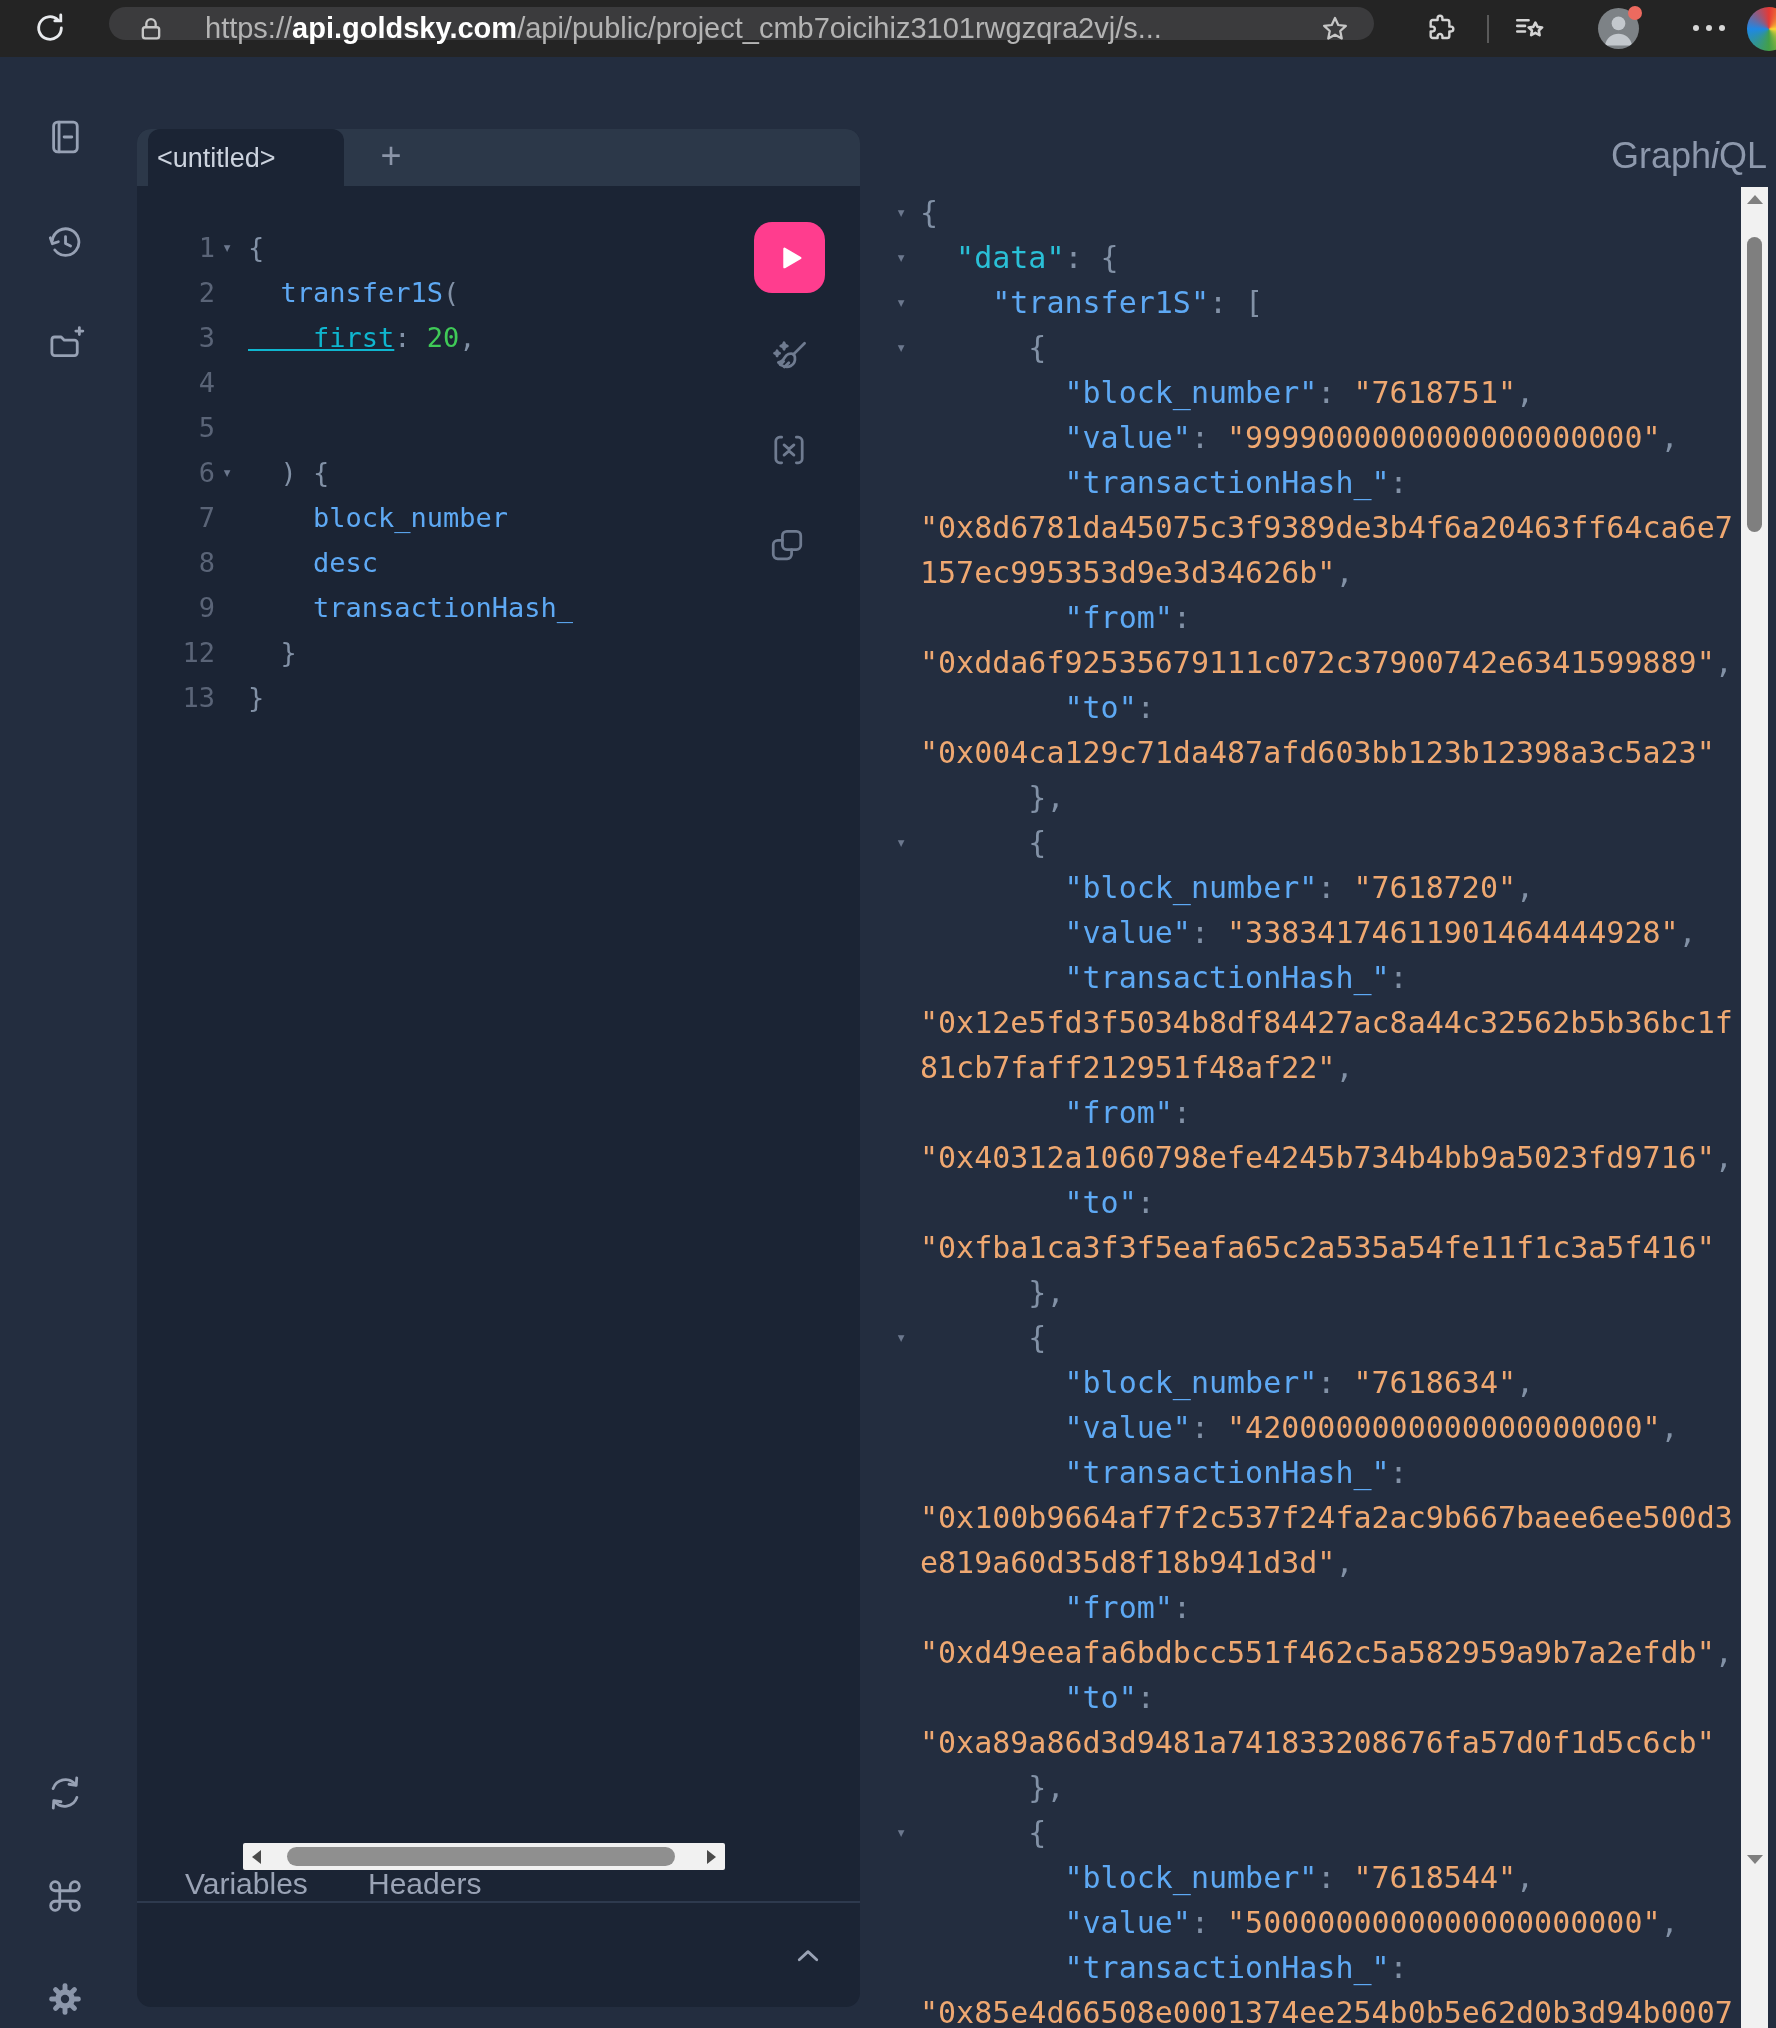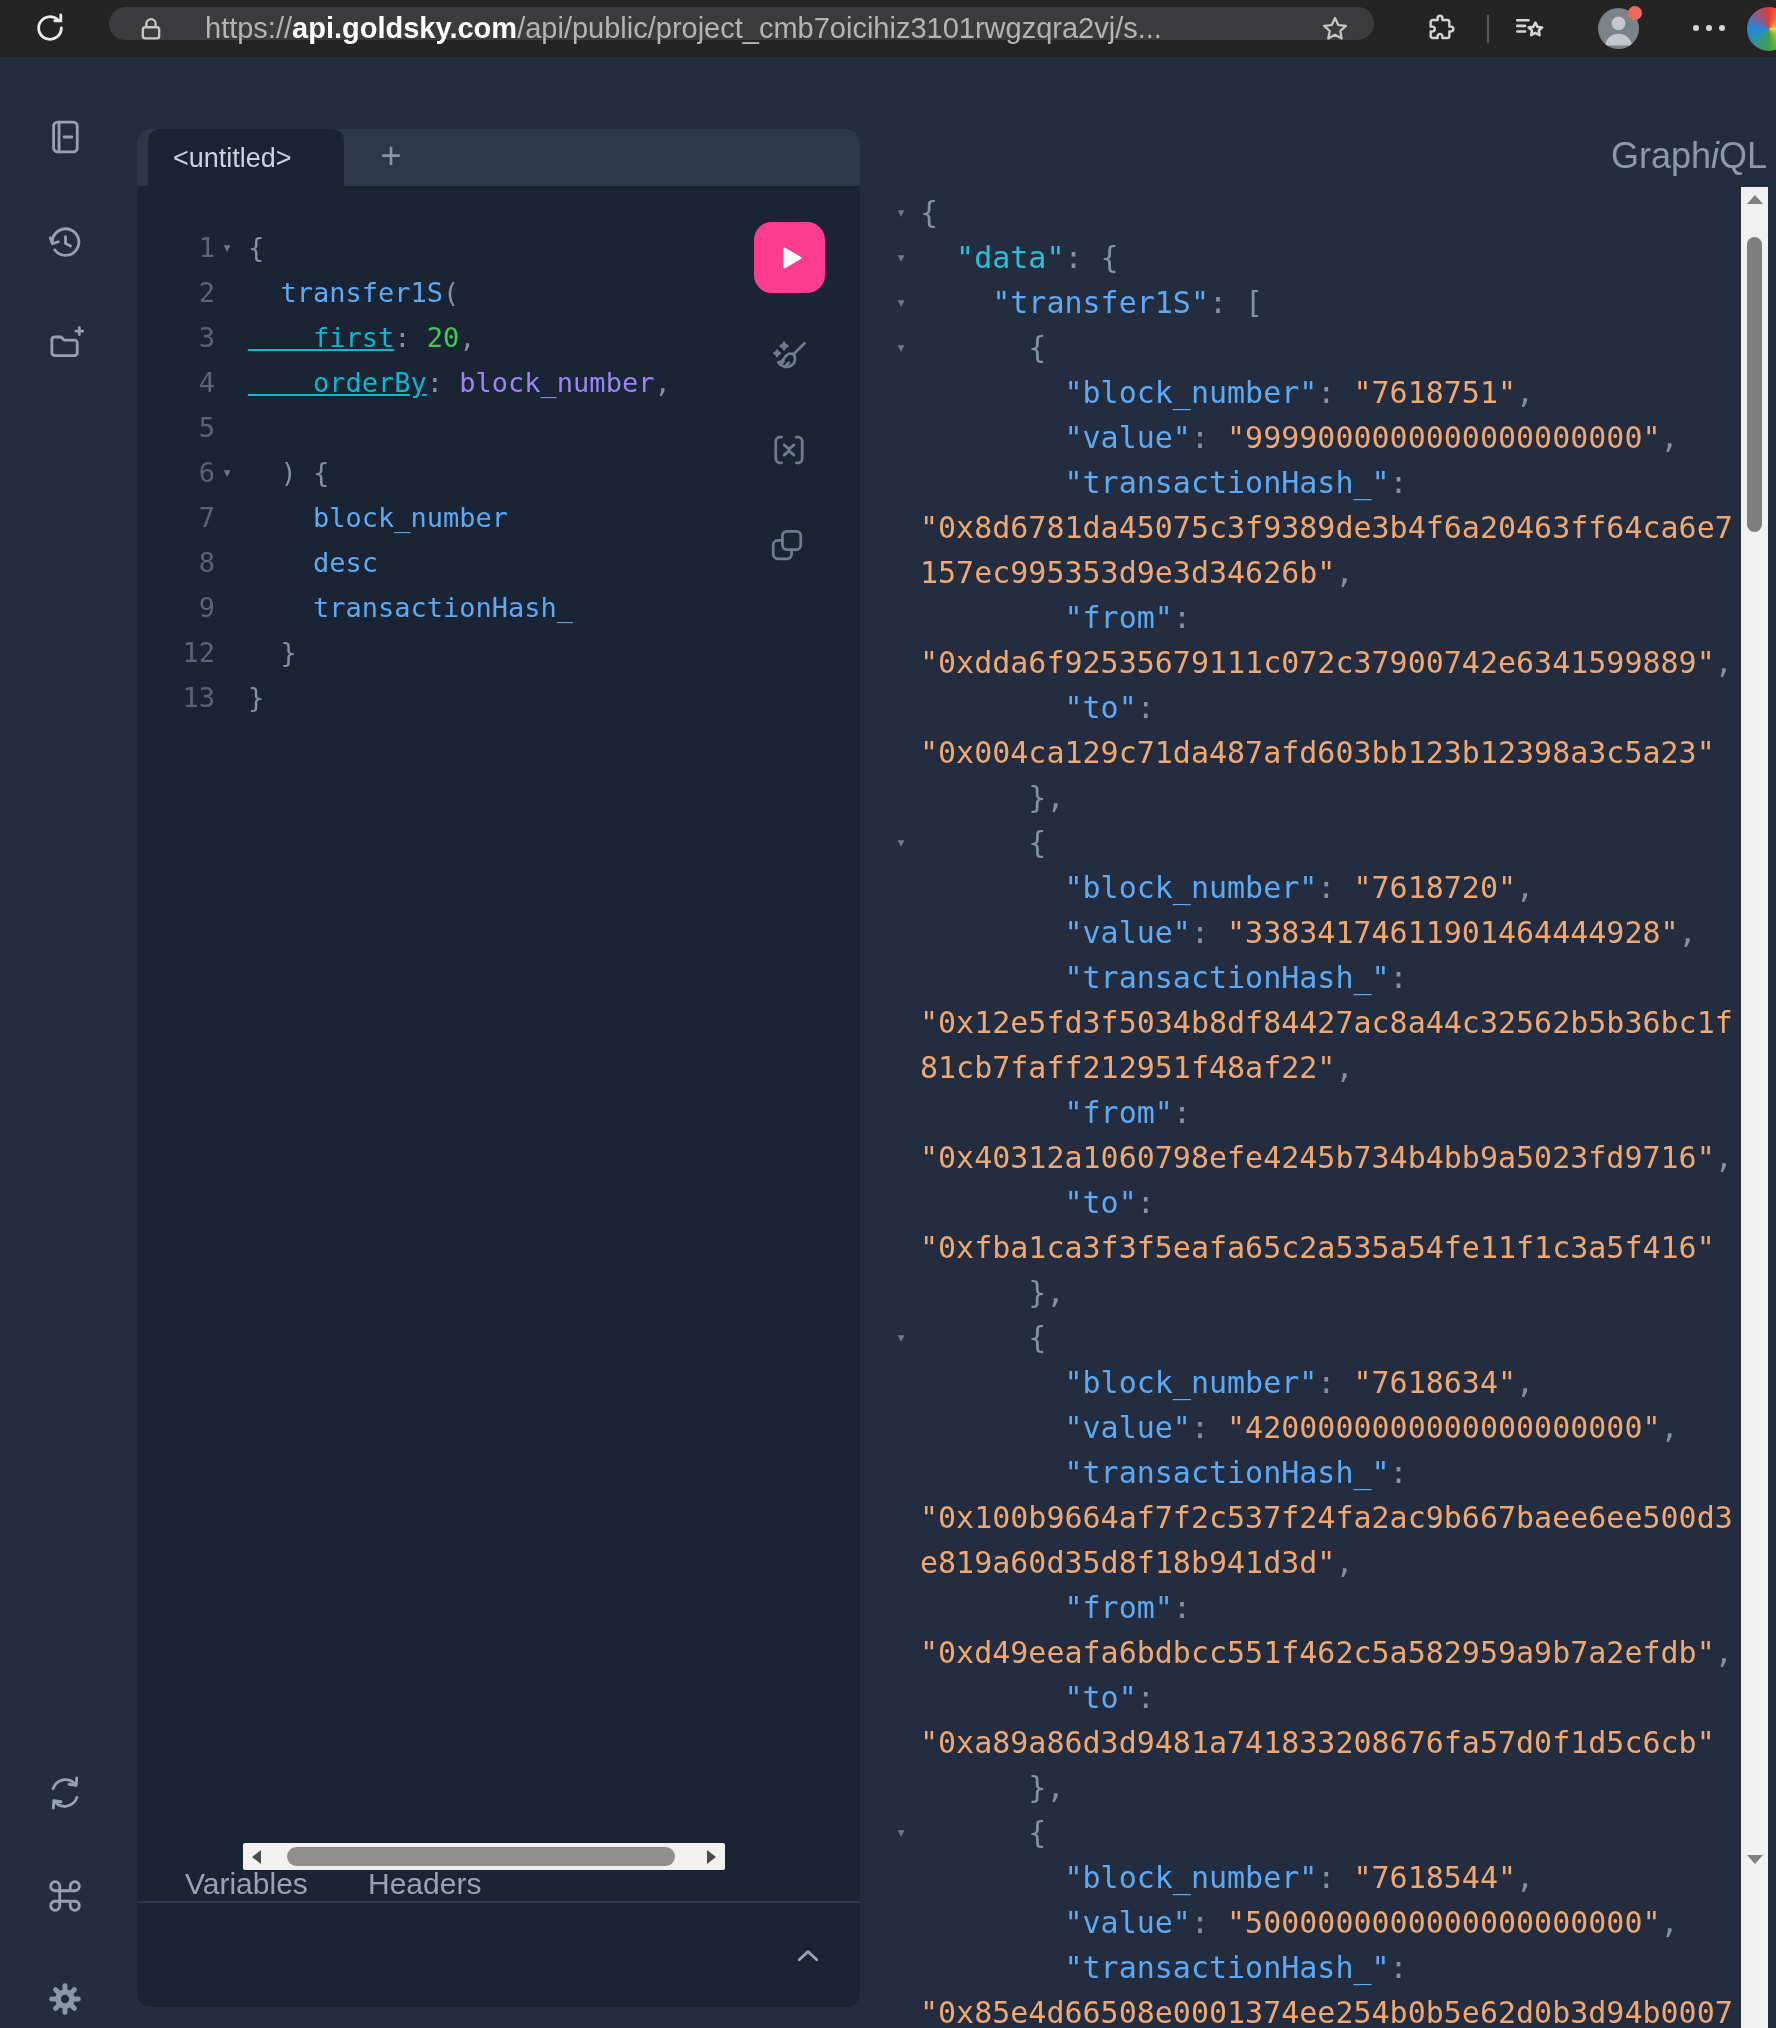--- a/index.html
+++ b/index.html
@@ -23,21 +23,21 @@
   .color-orb{position:absolute;left:1747px;top:7px;width:44px;height:44px;border-radius:50%;
              background:conic-gradient(#e53935,#fdd835,#43a047,#1e88e5,#e53935);}
   
   .app{position:absolute;left:0;top:57px;width:1776px;height:1971px;background:#232d3f;}
   .side-btn{position:absolute;left:42px;width:46px;height:46px;display:flex;align-items:center;justify-content:center;}
   
   .editor-card{position:absolute;left:137px;top:72px;width:723px;height:1878px;background:#1b2434;
                border-radius:14px;overflow:hidden;}
   .tabstrip{position:absolute;left:0;top:0;width:723px;height:57px;background:#2c3849;}
   .tab{position:absolute;left:11px;top:0;width:196px;height:57px;background:#1b2434;border-radius:12px 12px 0 0;
-       color:#ccd3de;font-size:27px;line-height:58px;padding-left:25px;box-sizing:border-box;}
+       color:#ccd3de;font-size:27px;line-height:58px;padding-left:9px;box-sizing:border-box;}
   .tab-plus{position:absolute;left:230px;top:0;width:48px;height:57px;color:#8b95a8;font-size:36px;font-weight:300;
             line-height:54px;text-align:center;}
   #editor-lines{position:absolute;left:0;top:96px;width:723px;}
   .ed-line{position:relative;height:45px;line-height:45px;font-size:27px;white-space:pre;
            font-family:"DejaVu Sans Mono","Liberation Mono",monospace;}
   .ed-num{position:absolute;left:0;top:0;width:78px;text-align:right;color:#5a6477;}
   .ed-fold{position:absolute;left:85px;top:0;font-size:17px;color:#6c788e;}
   .ed-text{position:absolute;left:111px;top:0;}
   .tok-p{color:#8291a6;} .tok-f{color:#5ea9f4;} .tok-a{color:#0fb6cf;text-decoration:underline;} .tok-n{color:#3fca57;}
   .tok-e{color:#9d84f6;} .tok-k{color:#5ea9f4;} .tok-d{color:#2ac0d7;} .tok-s{color:#efa871;}
@@ -189,21 +189,21 @@
     <div class="editor-card">
       <div class="tabstrip">
         <div class="tab"><span>&lt;untitled&gt;</span></div>
         <div class="tab-plus">+</div>
       </div>
 
       <div id="editor-lines">
           <div class="ed-line"><span class="ed-num">1</span><span class="ed-fold">▾</span><span class="ed-text"><span class="tok-p">{</span></span></div>
           <div class="ed-line"><span class="ed-num">2</span><span class="ed-text"><span class="tok-f">  transfer1S</span><span class="tok-p">(</span></span></div>
           <div class="ed-line"><span class="ed-num">3</span><span class="ed-text"><span class="tok-a">    first</span><span class="tok-p">: </span><span class="tok-n">20</span><span class="tok-p">,</span></span></div>
-          <div class="ed-line"><span class="ed-num">4</span><span class="ed-text"><span class="tok-a">    orderBy</span><span class="tok-p">: </span><span class="tok-e">block_number</span><span class="tok-p">,</span></span></div>
+          <div class="ed-line"><span class="ed-num">4</span></div>
           <div class="ed-line"><span class="ed-num">5</span></div>
           <div class="ed-line"><span class="ed-num">6</span><span class="ed-fold">▾</span><span class="ed-text"><span class="tok-p">  ) {</span></span></div>
           <div class="ed-line"><span class="ed-num">7</span><span class="ed-text"><span class="tok-f">    block_number</span></span></div>
           <div class="ed-line"><span class="ed-num">8</span><span class="ed-text"><span class="tok-f">    desc</span></span></div>
           <div class="ed-line"><span class="ed-num">9</span><span class="ed-text"><span class="tok-f">    transactionHash_</span></span></div>
           <div class="ed-line"><span class="ed-num">12</span><span class="ed-text"><span class="tok-p">  }</span></span></div>
           <div class="ed-line"><span class="ed-num">13</span><span class="ed-text"><span class="tok-p">}</span></span></div>
         </div>
 
       <div class="play-btn">

